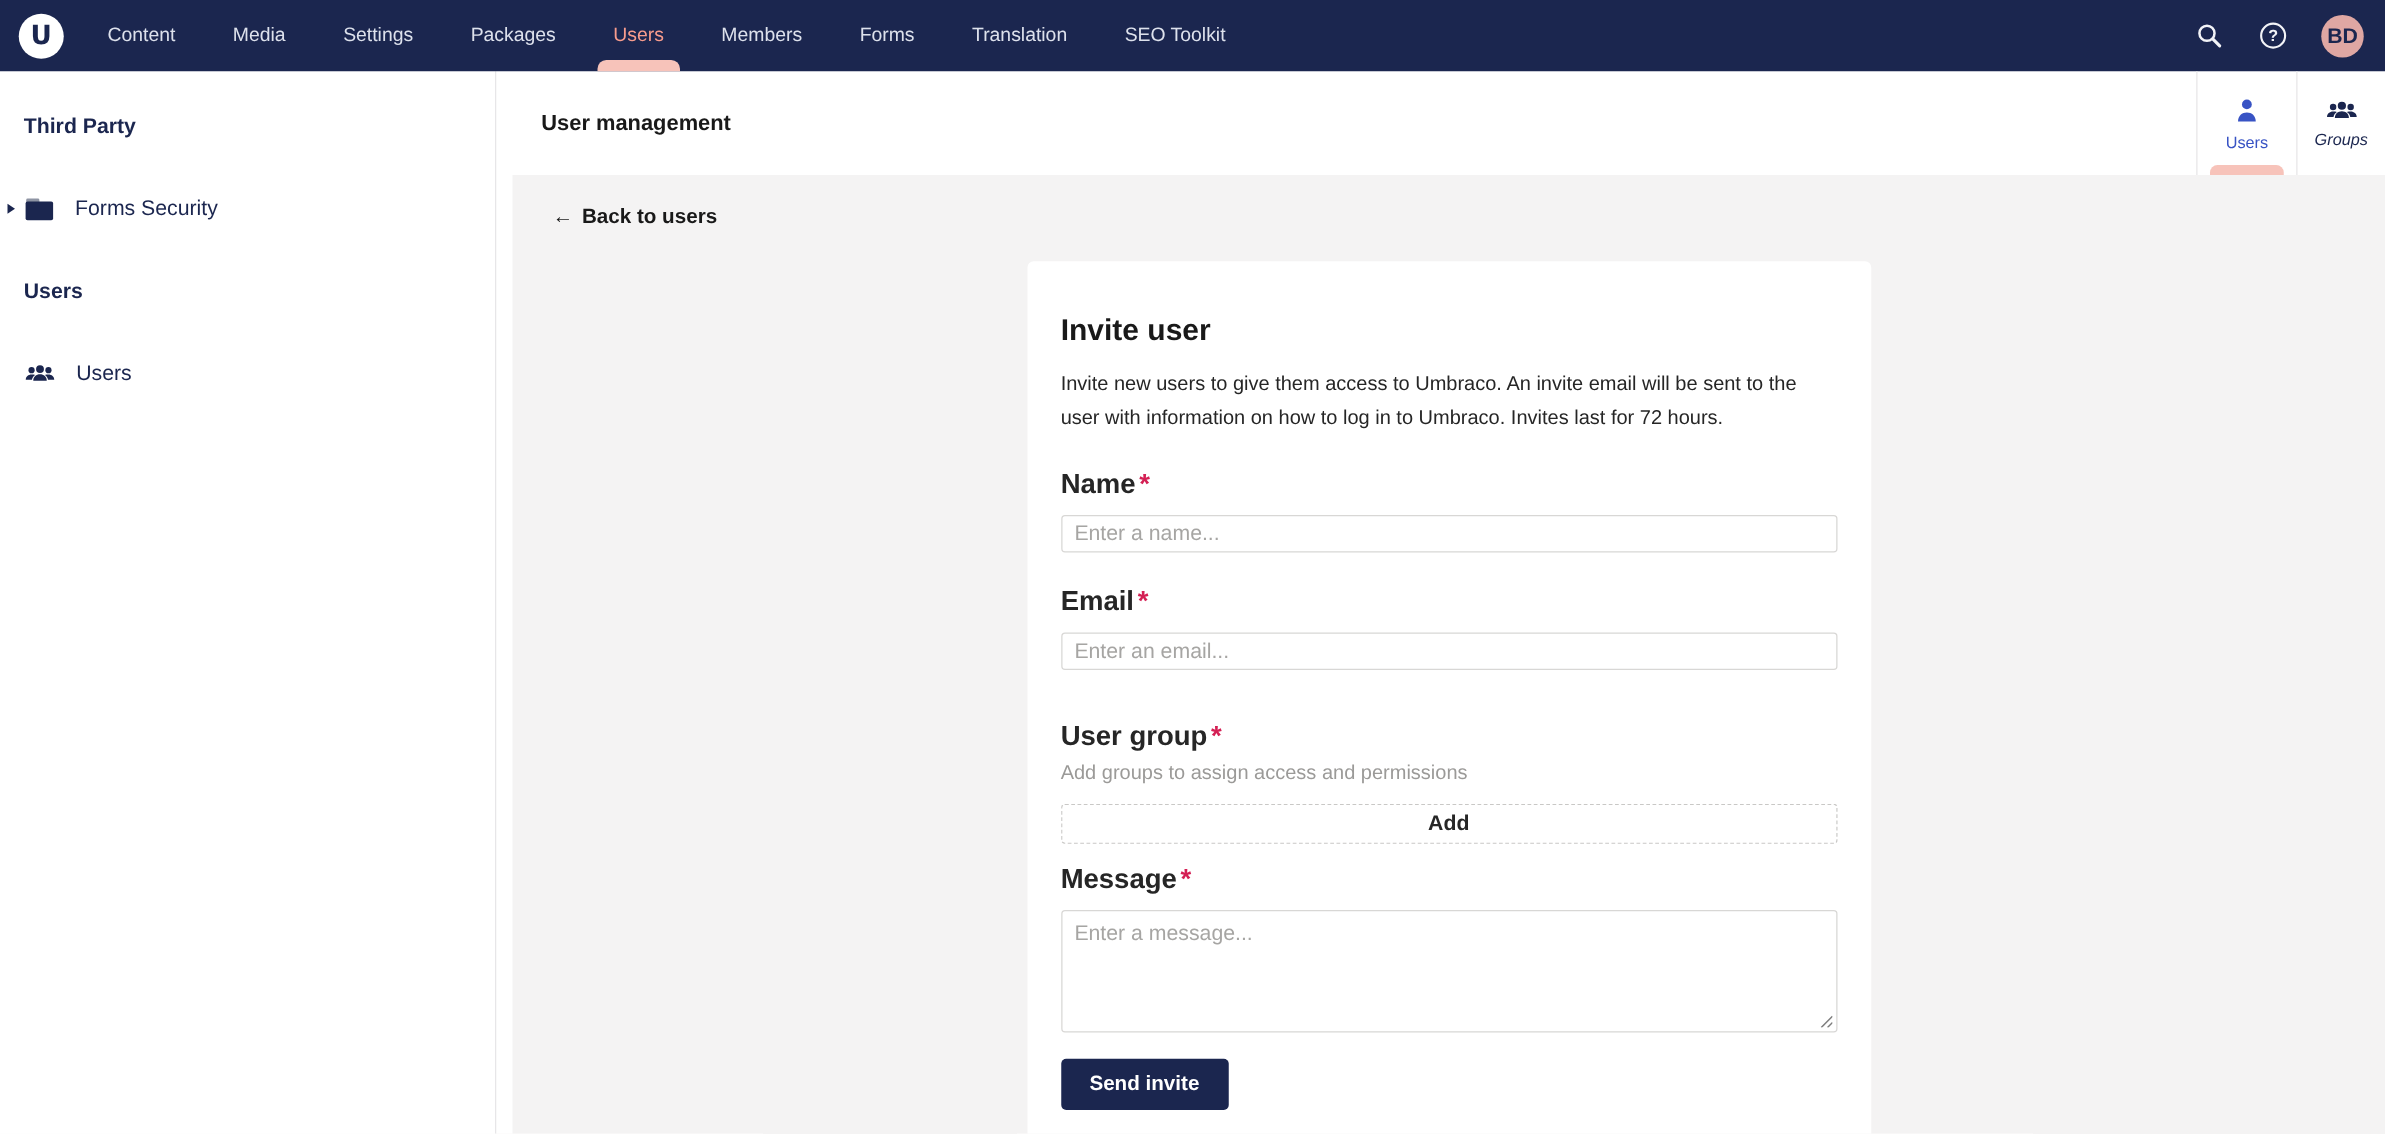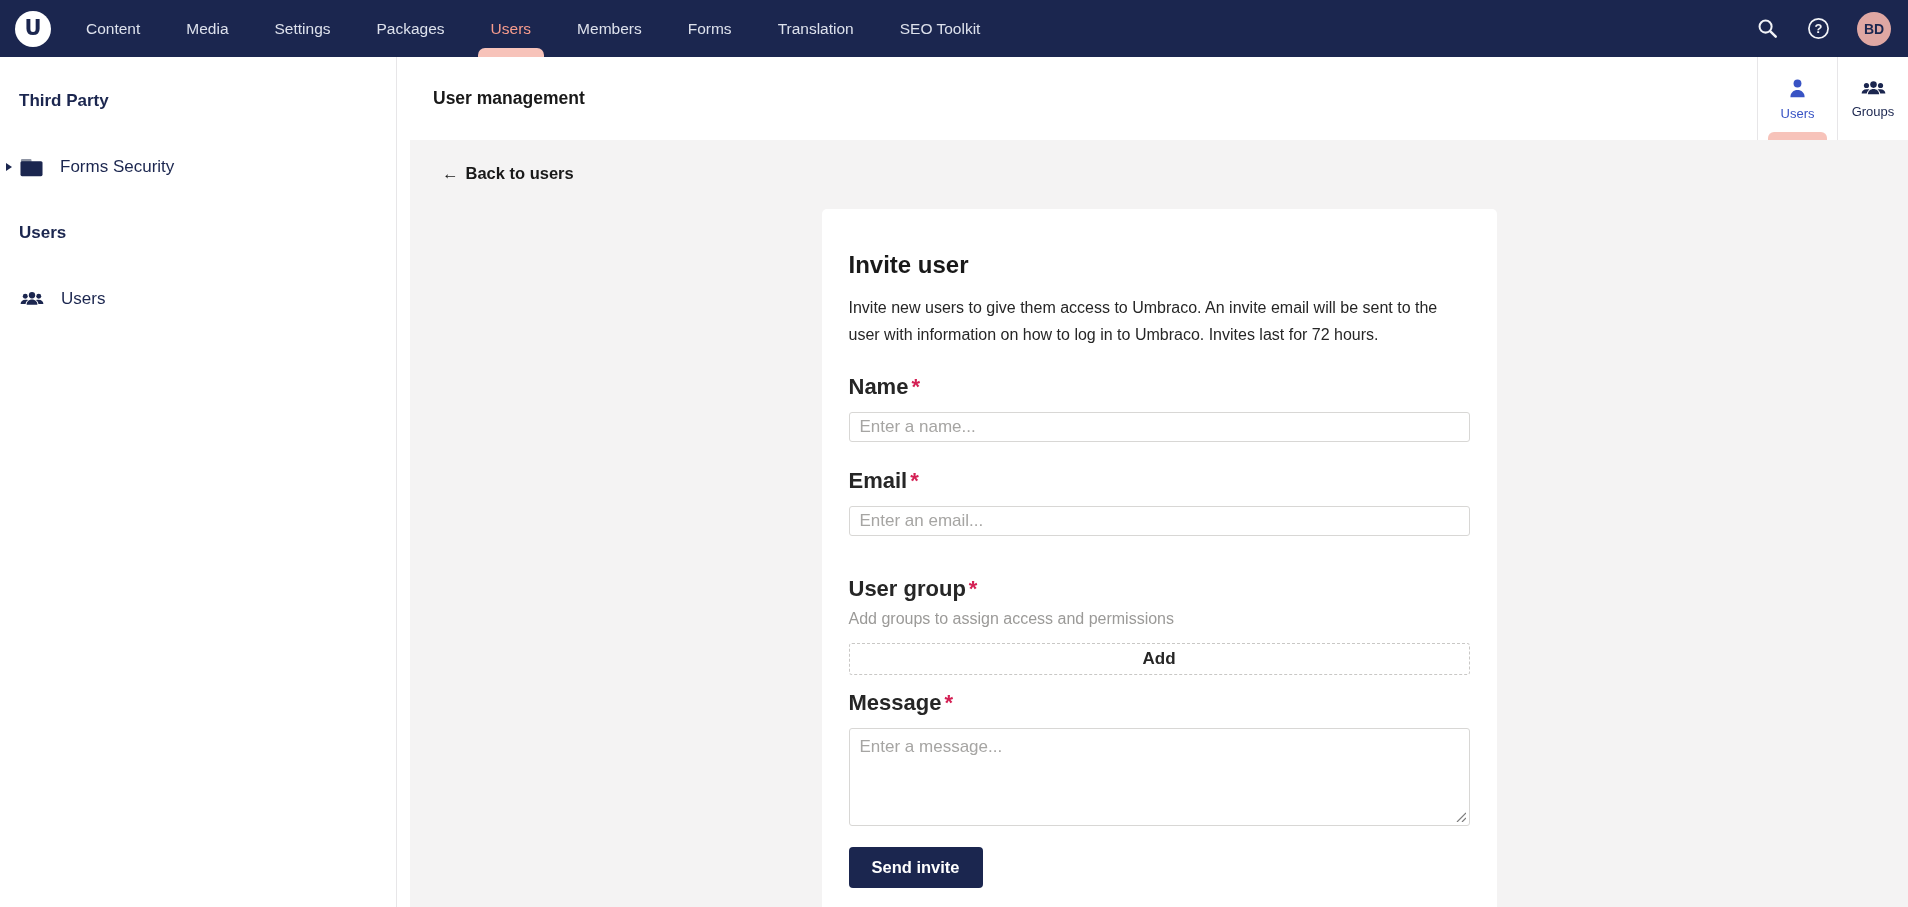--- a/index.html
+++ b/index.html
@@ -13,21 +13,21 @@
   .logo-u { color:var(--navy); font-weight:700; font-size:21px; font-family:"DejaVu Sans", sans-serif; transform:translateY(-1px); }
   .nav-items { display:flex; height:100%; margin-left:12px; }
   .nav-item { position:relative; display:flex; align-items:center; height:100%; padding:0 23px;
               color:var(--navtext); font-size:15.5px; cursor:pointer; white-space:nowrap; }
   .nav-item.active { color:var(--salmontext); }
   .nav-item.active::after { content:""; position:absolute; left:10px; right:10px; bottom:0; height:9px;
                             background:var(--salmon); border-radius:7px 7px 0 0; }
   .nav-right { margin-left:auto; display:flex; align-items:center; gap:27px; padding-right:17px; }
   .icon-btn { width:24px; height:24px; display:flex; align-items:center; justify-content:center; cursor:pointer; }
   .avatar { width:34px; height:34px; border-radius:50%; background:var(--avatarbg); color:var(--navy);
-            display:flex; align-items:center; justify-content:center; font-size:14px; font-weight:700; cursor:pointer; }
+            display:flex; align-items:center; justify-content:center; font-size:17px; font-weight:700; cursor:pointer; }
 
   
   .app-body { display:flex; height:850px;gap:13px; }
 
   
   .sidebar { width:397px; flex:0 0 auto; background:#fff; border-right:1px solid var(--panelborder); padding-top:34px; }
   .side-heading { font-size:17px; font-weight:700; color:var(--navy); padding-left:19px; }
   .tree-item { display:flex; align-items:center; margin-top:45px; cursor:pointer; height:22px; }
   .tree-item + .side-heading { margin-top:45px; }
   .caret { width:0; height:0; border-left:6px solid var(--navy); border-top:4.5px solid transparent;
@@ -37,21 +37,21 @@
   .tree-label { margin-left:17px; font-size:17px; color:var(--navy); }
 
   
   .main { flex:1; min-width:0; display:flex; flex-direction:column; }
   .header { height:83px; background:#fff; display:flex; align-items:stretch; }
   .page-title { font-size:17.5px; font-weight:700; color:var(--ink); align-self:center; padding-left:23px; }
   .tabs { margin-left:auto; display:flex; height:100%; }
   .tab { position:relative; display:flex; flex-direction:column; align-items:center; justify-content:center;
          border-left:1px solid var(--panelborder); cursor:pointer; gap:6px; }
   .tab-users { width:80px; }
-  .tab-groups { width:71px; }
+  .tab-groups { width:71px;font-style:italic; }
   .tab-label { font-size:13px; color:var(--navy); }
   .tab.active .tab-label { color:var(--blue); }
   .tab.active::after { content:""; position:absolute; left:10px; right:10px; bottom:0; height:8px;
                        background:var(--salmon); border-radius:6px 6px 0 0; }
 
   
   .content { flex:1; background:var(--bg); overflow:hidden; }
   .back-row { margin:24px 0 0 32px; display:flex; align-items:center; gap:7px; cursor:pointer;
               font-size:16.5px; font-weight:700; color:var(--ink); width:max-content; }
 

